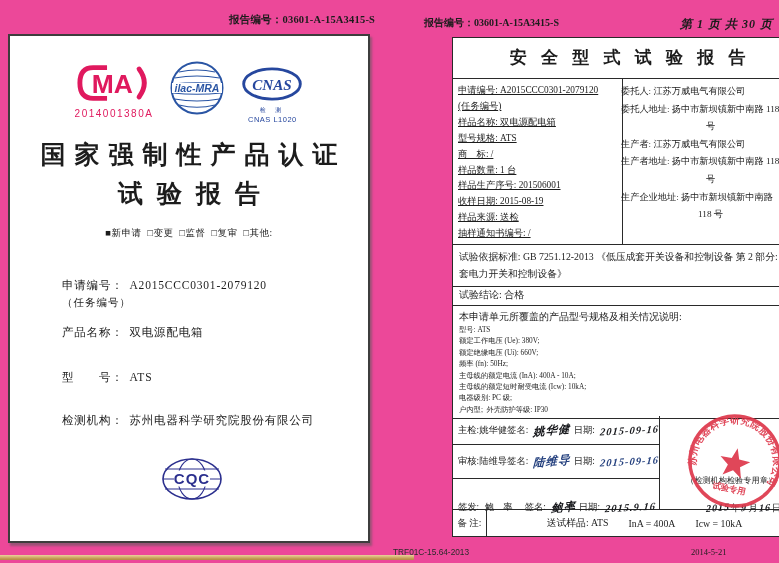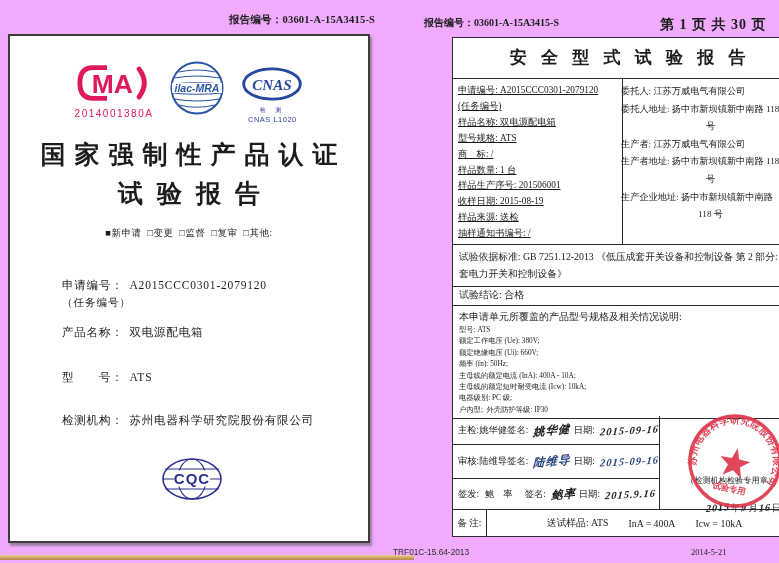--- a/index.html
+++ b/index.html
@@ -1,17 +1,17 @@
 <!DOCTYPE html>
 <html><head>
 <meta charset="utf-8">
 <style>
   html,body { margin:0; padding:0; background:#ffffff; }
   .canvas {
-    position:relative; width:779px; height:563px; background:#f0abfc;
+    position:relative; width:779px; height:563px; background:#ec4899;
     font-family:"Liberation Serif","DejaVu Serif",serif; color:#1c1c1c; overflow:hidden;
   }
   
   .lp-reportno { position:absolute; top:13px; left:229px; font-size:10.5px; font-weight:600; letter-spacing:.2px; white-space:pre; }
   .left-page {
     position:absolute; left:8px; top:34px; width:358px; height:505px;
     border:2px solid #3d3d3d; background:#fff; box-shadow:2px 3px 2px rgba(90,90,90,.55);
   }
   .logo-row { position:absolute; top:24px; left:0; width:100%; display:flex; justify-content:center; align-items:flex-start; gap:16px; }
   .cma-block { text-align:center; margin-top:3px; }
@@ -22,21 +22,21 @@
   .lp-title1 { position:absolute; top:102px; left:0; width:100%; text-align:center; font-size:25px; font-weight:600; letter-spacing:9px; padding-left:9px; box-sizing:border-box; }
   .lp-title2 { position:absolute; top:141px; left:0; width:100%; text-align:center; font-size:25px; font-weight:600; letter-spacing:14px; padding-left:14px; box-sizing:border-box; }
   .lp-checks { position:absolute; top:191px; left:0; width:100%; text-align:center; font-size:9.5px; white-space:pre; letter-spacing:.5px; }
   .lp-field { position:absolute; left:52px; font-size:11.5px; letter-spacing:.8px; white-space:pre; }
   .lp-field .v { margin-left:6px; }
   .lp-note { position:absolute; left:52px; font-size:10.5px; letter-spacing:1px; }
   .f0 { top:242px; } .fnote { top:260px; } .f1 { top:289px; } .f2 { top:334px; } .f3 { top:377px; }
   .cqc-block { position:absolute; left:151px; top:421px; }
   
   .rp-reportno { position:absolute; left:424px; top:16px; font-size:10px; font-weight:600; white-space:pre; }
-  .rp-pageinfo { position:absolute; left:660px; top:16px; font-size:14px; font-weight:600; letter-spacing:1px; white-space:pre; }
+  .rp-pageinfo { position:absolute; left:680px; top:16px; font-size:12px; font-weight:600; letter-spacing:1px; white-space:pre;font-style:italic; }
   .footer-code { position:absolute; left:393px; top:547px; font-size:8.3px; font-family:"Liberation Sans","DejaVu Sans",sans-serif; color:#2a2a2a; }
   .footer-date { position:absolute; left:691px; top:547px; font-size:8.5px; }
   .tan-bar { position:absolute; left:0; top:555px; width:414px; height:5px; background:linear-gradient(180deg,#ecd29b,#c49b55 70%,#b28a45); }
   
   .rtable { position:absolute; left:420px; top:37px; width:349px; height:498px; border:1.5px solid #2a2a2a; background:#fff;margin-left:32px; }
   .rt-title { position:absolute; top:0; left:0; right:0; height:40px; border-bottom:1px solid #2a2a2a; text-align:center; line-height:40px; font-size:17px; font-weight:700; letter-spacing:5px; padding-left:5px; white-space:pre; }
   .rt-info { position:absolute; top:41px; left:0; right:0; height:165px; border-bottom:1px solid #2a2a2a; }
   .rt-info-l { position:absolute; top:0; bottom:0; left:0; width:162px; border-right:1px solid #2a2a2a; padding:4px 2px 0 5px; overflow:hidden;text-decoration:underline; }
   .rt-info-l div { font-size:9.3px; line-height:15.9px; white-space:pre; }
   .rt-info-r { position:absolute; top:0; bottom:0; left:163px; right:0; padding:4px 2px 0 5px; overflow:hidden; }
@@ -46,21 +46,21 @@
   .rt-concl { position:absolute; top:246px; left:0; right:0; height:21px; border-bottom:1px solid #2a2a2a; line-height:21px; padding-left:6px; font-size:10px; }
   .rt-cov { position:absolute; top:268px; left:0; right:0; height:109px; border-bottom:1px solid #2a2a2a; padding:3px 6px 0 6px; overflow:hidden; }
   .rt-cov-title { font-size:10px; line-height:15px; }
   .rt-cov .cl { font-size:7.3px; line-height:11.4px; white-space:pre; }
   .rt-sign { position:absolute; top:378px; left:0; right:0; height:93px; border-bottom:1px solid #2a2a2a; box-sizing:content-box; }
   .rt-sign-l { position:absolute; left:0; top:0; bottom:0; width:206px; border-right:1px solid #2a2a2a; }
   .sig-row { position:absolute; left:0; right:0; display:flex; align-items:center; font-size:9.3px; white-space:pre; padding-left:5px; }
   .sig-row .s-role { width:30px; } .sig-row .s-name { width:45px; } .sig-row .s-lbl { margin-right:2px; }
   .sig-r1 { top:0; height:28px; border-bottom:1px solid #2a2a2a; }
   .sig-r2 { top:29px; height:33px; border-bottom:1px solid #2a2a2a; }
-  .sig-r3 { top:63px; height:30px;justify-content:center; }
+  .sig-r3 { top:76px; height:30px;justify-content:center; }
   .hand { display:inline-block; font-style:italic; font-weight:700; transform:rotate(-5deg) skewX(-6deg); font-size:11.5px; letter-spacing:1px; margin:0 3px; color:#17181c; }
   .hand.dt { font-size:10.5px; transform:rotate(-3deg) skewX(-8deg); }
   .sig-r2 .hand { color:#24407e; }
   .stamp-cell { position:absolute; left:207px; right:0; top:0; bottom:0; }
   .stamp-caption { position:absolute; top:59px; left:0; right:0; text-align:center; font-size:8.2px; white-space:pre; }
   .stamp-date { position:absolute; top:76px; left:0; right:0; text-align:center; font-size:9.5px; white-space:pre; }
   .stamp-date .hand { font-size:10px; margin:0 1px; }
   .stamp-svg { position:absolute; left:25px; top:-5px; transform:rotate(12deg); opacity:.9; }
   .rt-remark { position:absolute; top:472px; left:0; right:0; height:26px; }
   .rt-remark-label { position:absolute; left:0; top:0; bottom:0; width:33px; border-right:1px solid #2a2a2a; text-align:center; font-size:9.5px; line-height:26px; white-space:pre; }

